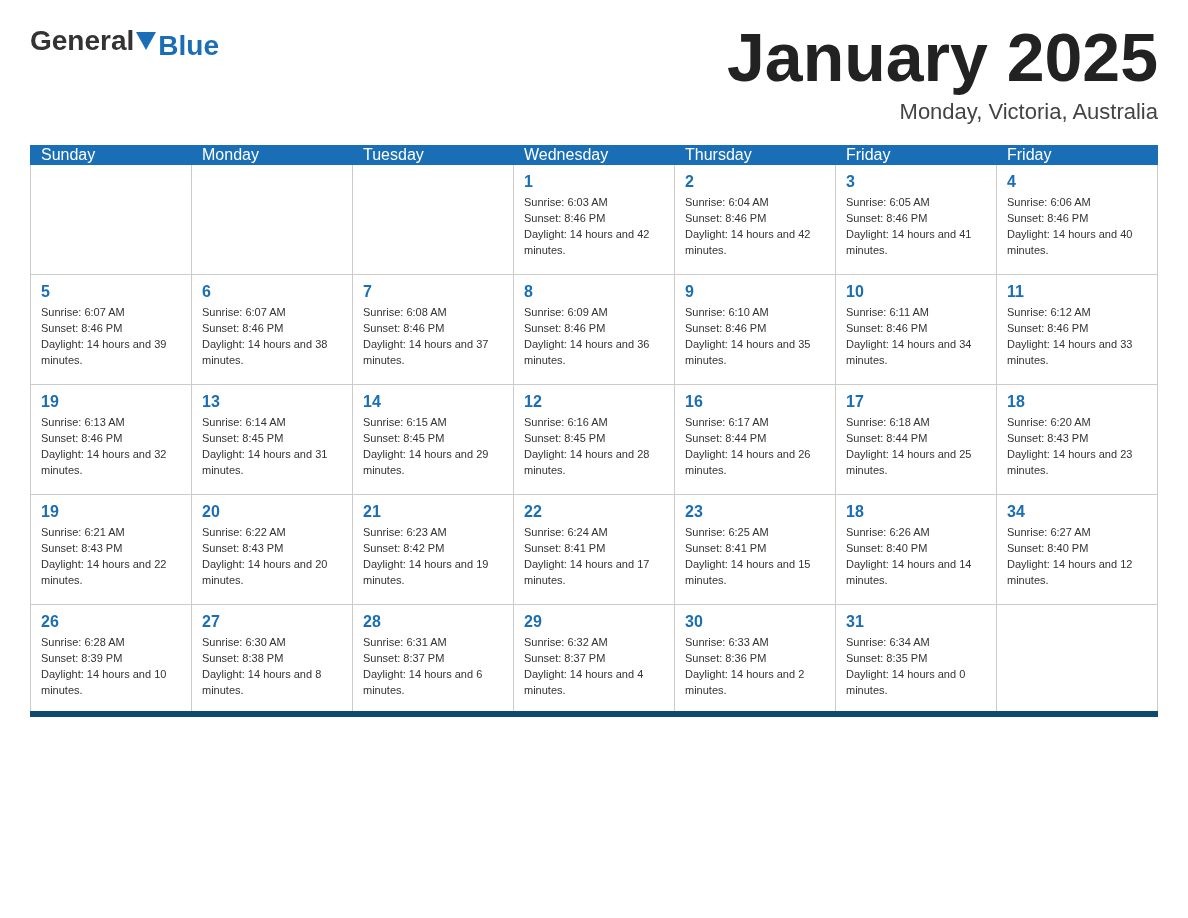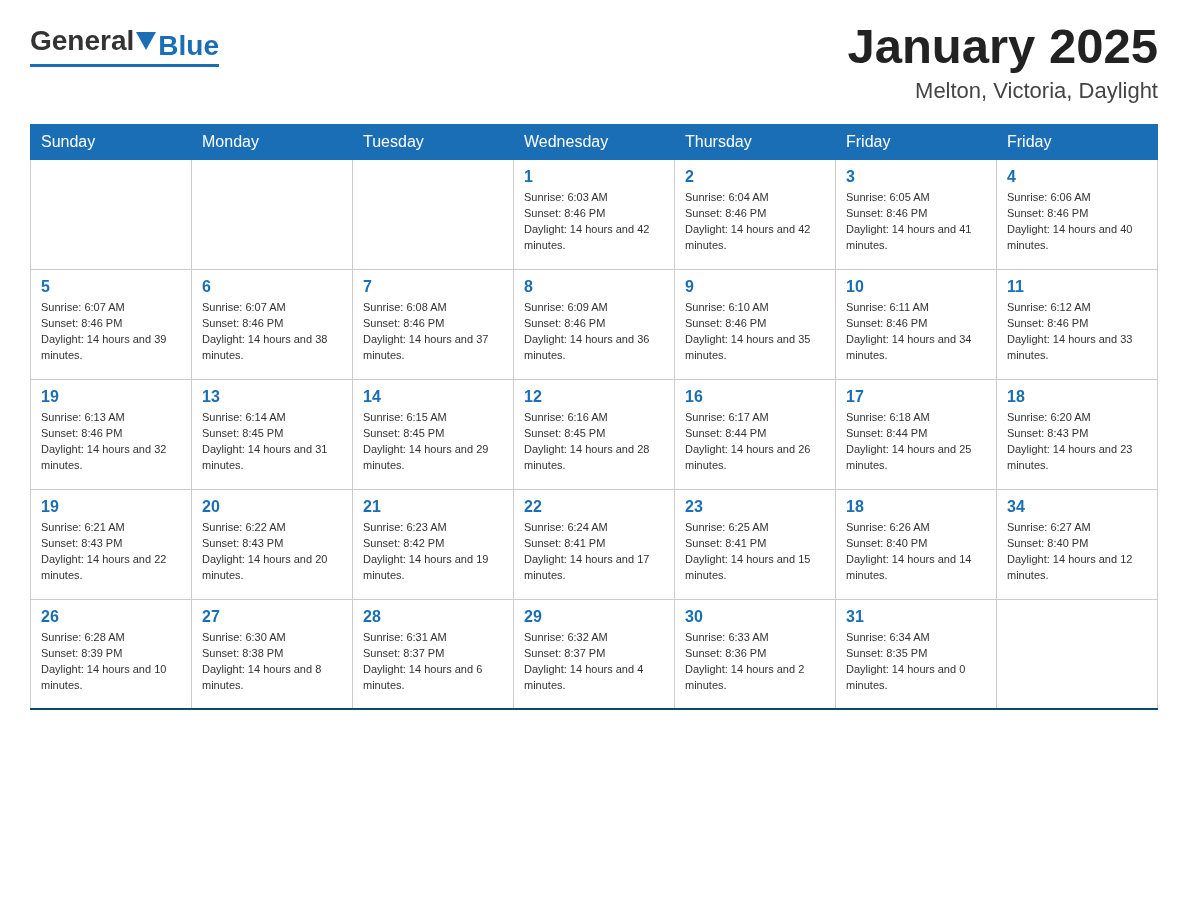--- a/index.html
+++ b/index.html
@@ -11,21 +11,20 @@
       min-height: 918px;
     }
     .header {
       display: flex;
       justify-content: space-between;
       align-items: flex-start;
       margin-bottom: 20px;
     }
     .logo {
       display: flex;
-      flex-direction: column;
       align-items: flex-start;
     }
     .logo-text {
       display: flex;
       align-items: center;
       font-size: 28px;
       font-weight: bold;
       color: #333;
     }
     .logo-general { color: #333; }
@@ -42,41 +41,41 @@
     .logo-line {
       height: 3px;
       background: #1a6eb5;
       width: 100%;
       margin-top: 2px;
     }
     .title-section {
       text-align: right;
     }
     .month-title {
-      font-size: 49px;
+      font-size: 68px;
       font-weight: bold;
       color: #222;
       line-height: 1.1;
     }
     .location {
       font-size: 22px;
       color: #444;
       margin-top: 4px;
     }
     table {
       width: 100%;
       border-collapse: collapse;
       table-layout: fixed;
     }
     thead tr th {
       background: #1a6eb5;
       color: #fff;
       font-size: 16px;
       font-weight: normal;
-      padding: 8px 10px;
+      padding: 0 10px;
       text-align: left;
       border: 1px solid #1a6eb5;
     }
     tbody tr td {
       vertical-align: top;
       padding: 8px 10px;
       border: 1px solid #ccc;
       font-size: 13px;
       color: #333;
       height: 110px;
@@ -90,38 +89,38 @@
     }
     .day-info {
       font-size: 11px;
       color: #333;
       line-height: 1.45;
     }
     tbody tr td.empty {
       background: #fff;
     }
     tbody tr:last-child td {
-      border-bottom: 2px solid #0c4a6e;
+      border-bottom: 6px solid #0c4a6e;
     }
   </style>
 </head>
 <body>
 
 <div class="header">
   <div class="logo">
     <div class="logo-text">
       <span class="logo-general">General</span>
       <span class="logo-triangle"></span>
       <span class="logo-blue">Blue</span>
     </div>
     <div class="logo-line"></div>
   </div>
   <div class="title-section">
     <div class="month-title">January 2025</div>
-    <div class="location">Melton, Victoria, Daylight</div>
+    <div class="location">Monday, Victoria, Australia</div>
   </div>
 </div>
 
 <table>
   <thead>
     <tr>
     <th>Sunday</th>
         <th>Monday</th>
         <th>Tuesday</th>
         <th>Wednesday</th>

